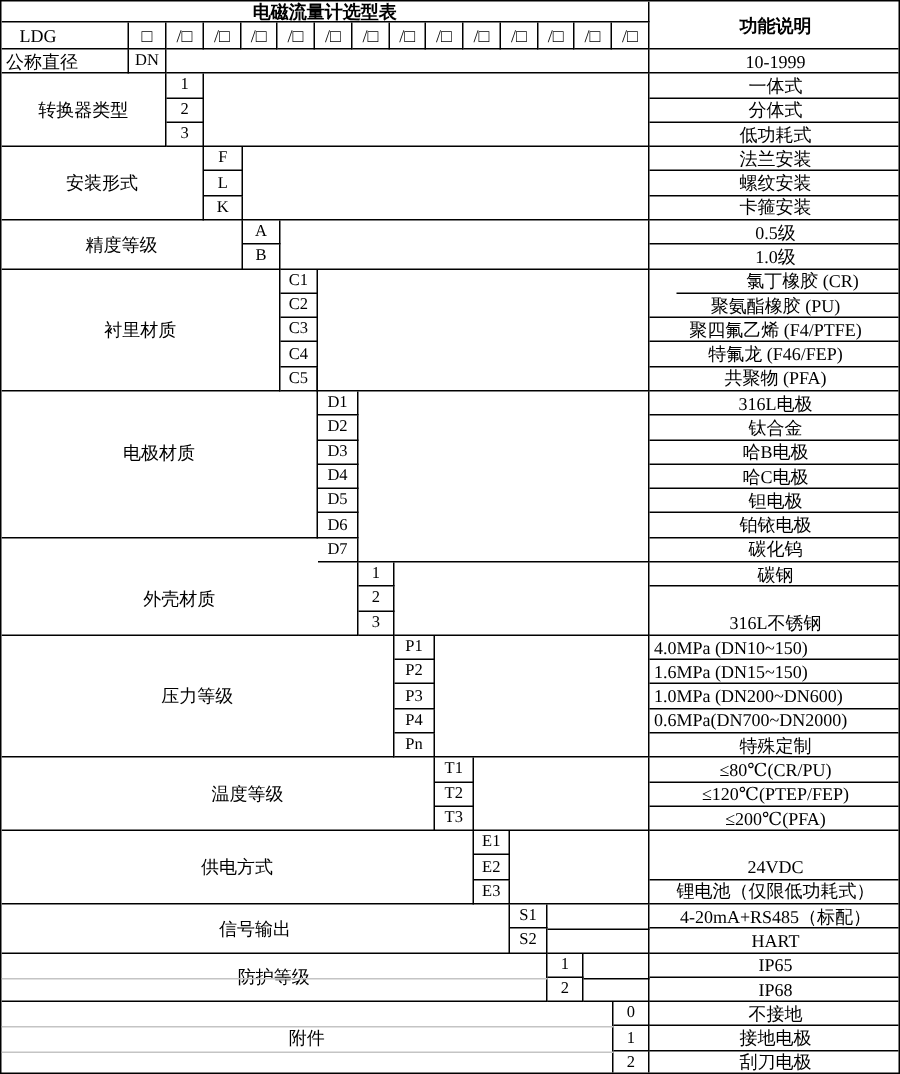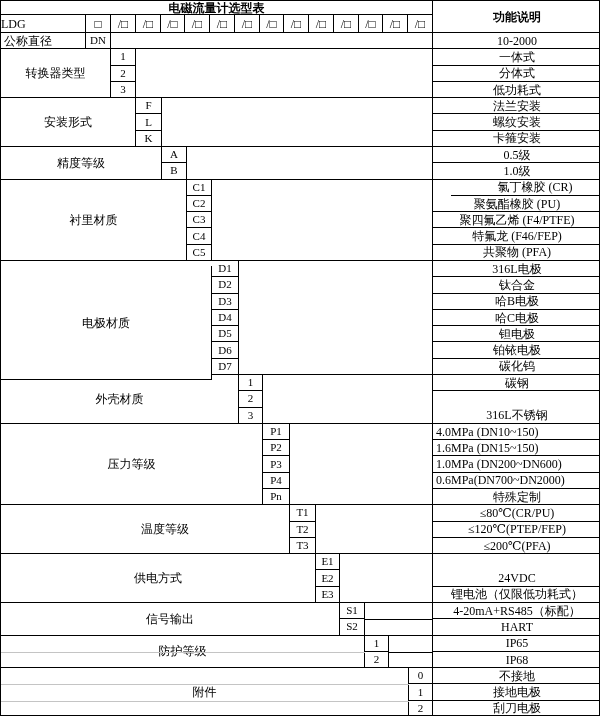--- a/index.html
+++ b/index.html
@@ -11,21 +11,21 @@
   }
   .cell{
     position:absolute;box-sizing:border-box;
     display:flex;align-items:center;justify-content:center;
     font-size:12px;line-height:1;white-space:nowrap;overflow:hidden;
   }
   .br{border-right:1px solid #000;}
   .bb{border-bottom:1px solid #000;}
   .bold{font-weight:bold;}
   .left{justify-content:flex-start;padding-left:3px;}
-  .padl{justify-content:flex-start;padding-left:0;}
+  .padl{justify-content:flex-start;padding-left:12px;}
   .code{font-size:11px;}
   .gline{position:absolute;height:1px;background:#c4c4c4;}
   .kline{position:absolute;height:1px;background:#000;}
 </style>
 </head>
 <body>
 
 <div id="stage">
     <div class="cell bb bold" style="left: 432px; top: 0px; width: 168px; height: 32px;">功能说明</div>
     <div class="cell br bb bold" style="left: 0px; top: 0px; width: 432px; height: 14px;">电磁流量计选型表</div>
@@ -39,21 +39,21 @@
     <div class="cell br bb" style="left: 234px; top: 14px; width: 25px; height: 18px;">/□</div>
     <div class="cell br bb" style="left: 259px; top: 14px; width: 24px; height: 18px;">/□</div>
     <div class="cell br bb" style="left: 283px; top: 14px; width: 25px; height: 18px;">/□</div>
     <div class="cell br bb" style="left: 308px; top: 14px; width: 25px; height: 18px;">/□</div>
     <div class="cell br bb" style="left: 333px; top: 14px; width: 25px; height: 18px;">/□</div>
     <div class="cell br bb" style="left: 358px; top: 14px; width: 24px; height: 18px;">/□</div>
     <div class="cell br bb" style="left: 382px; top: 14px; width: 25px; height: 18px;">/□</div>
     <div class="cell br bb" style="left: 407px; top: 14px; width: 25px; height: 18px;">/□</div>
     <div class="cell br bb left" style="left: 0px; top: 32px; width: 85px; height: 16.29px;">公称直径</div>
     <div class="cell br bb code" style="left: 85px; top: 32px; width: 25px; height: 16.29px;">DN</div>
-    <div class="cell bb" style="left: 432px; top: 32px; width: 168px; height: 16.29px;">10-2000</div>
+    <div class="cell bb" style="left: 432px; top: 32px; width: 168px; height: 16.29px;">10-1999</div>
     <div class="cell br bb" style="left: 110px; top: 32px; width: 322px; height: 16.29px;"></div>
     <div class="cell br bb" style="left: 0px; top: 48.29px; width: 110px; height: 48.86px;">转换器类型</div>
     <div class="cell br bb code" style="left: 110px; top: 48.29px; width: 25px; height: 16.29px;">1</div>
     <div class="cell bb" style="left: 432px; top: 48.29px; width: 168px; height: 16.29px;">一体式</div>
     <div class="cell br bb code" style="left: 110px; top: 64.57px; width: 25px; height: 16.29px;">2</div>
     <div class="cell bb" style="left: 432px; top: 64.57px; width: 168px; height: 16.29px;">分体式</div>
     <div class="cell br bb code" style="left: 110px; top: 80.86px; width: 25px; height: 16.29px;">3</div>
     <div class="cell bb" style="left: 432px; top: 80.86px; width: 168px; height: 16.29px;">低功耗式</div>
     <div class="cell br bb" style="left: 135px; top: 48.29px; width: 297px; height: 48.86px;"></div>
     <div class="cell br bb" style="left: 0px; top: 97.14px; width: 135px; height: 48.86px;">安装形式</div>
@@ -75,21 +75,21 @@
     <div class="cell bb" style="left: 450px; top: 178.57px; width: 168px; height: 16.29px;">氯丁橡胶 (CR)</div>
     <div class="cell br bb code" style="left: 186px; top: 194.86px; width: 25px; height: 16.29px;">C2</div>
     <div class="cell bb" style="left: 432px; top: 194.86px; width: 168px; height: 16.29px;">聚氨酯橡胶 (PU)</div>
     <div class="cell br bb code" style="left: 186px; top: 211.14px; width: 25px; height: 16.29px;">C3</div>
     <div class="cell bb" style="left: 432px; top: 211.14px; width: 168px; height: 16.29px;">聚四氟乙烯 (F4/PTFE)</div>
     <div class="cell br bb code" style="left: 186px; top: 227.43px; width: 25px; height: 16.29px;">C4</div>
     <div class="cell bb" style="left: 432px; top: 227.43px; width: 168px; height: 16.29px;">特氟龙 (F46/FEP)</div>
     <div class="cell br bb code" style="left: 186px; top: 243.71px; width: 25px; height: 16.29px;">C5</div>
     <div class="cell bb" style="left: 432px; top: 243.71px; width: 168px; height: 16.29px;">共聚物 (PFA)</div>
     <div class="cell br bb" style="left: 211px; top: 178.57px; width: 221px; height: 81.43px;"></div>
-    <div class="cell br bb" style="left: 0px; top: 265px; width: 211px; height: 114px;">电极材质</div>
+    <div class="cell br bb" style="left: 0px; top: 244px; width: 211px; height: 114px;">电极材质</div>
     <div class="cell br bb code" style="left: 211px; top: 260px; width: 27px; height: 16.29px;">D1</div>
     <div class="cell bb" style="left: 432px; top: 260px; width: 168px; height: 16.29px;">316L电极</div>
     <div class="cell br bb code" style="left: 211px; top: 276.29px; width: 27px; height: 16.29px;">D2</div>
     <div class="cell bb" style="left: 432px; top: 276.29px; width: 168px; height: 16.29px;">钛合金</div>
     <div class="cell br bb code" style="left: 211px; top: 292.57px; width: 27px; height: 16.29px;">D3</div>
     <div class="cell bb" style="left: 432px; top: 292.57px; width: 168px; height: 16.29px;">哈B电极</div>
     <div class="cell br bb code" style="left: 211px; top: 308.86px; width: 27px; height: 16.29px;">D4</div>
     <div class="cell bb" style="left: 432px; top: 308.86px; width: 168px; height: 16.29px;">哈C电极</div>
     <div class="cell br bb code" style="left: 211px; top: 325.14px; width: 27px; height: 16.29px;">D5</div>
     <div class="cell bb" style="left: 432px; top: 325.14px; width: 168px; height: 16.29px;">钽电极</div>

